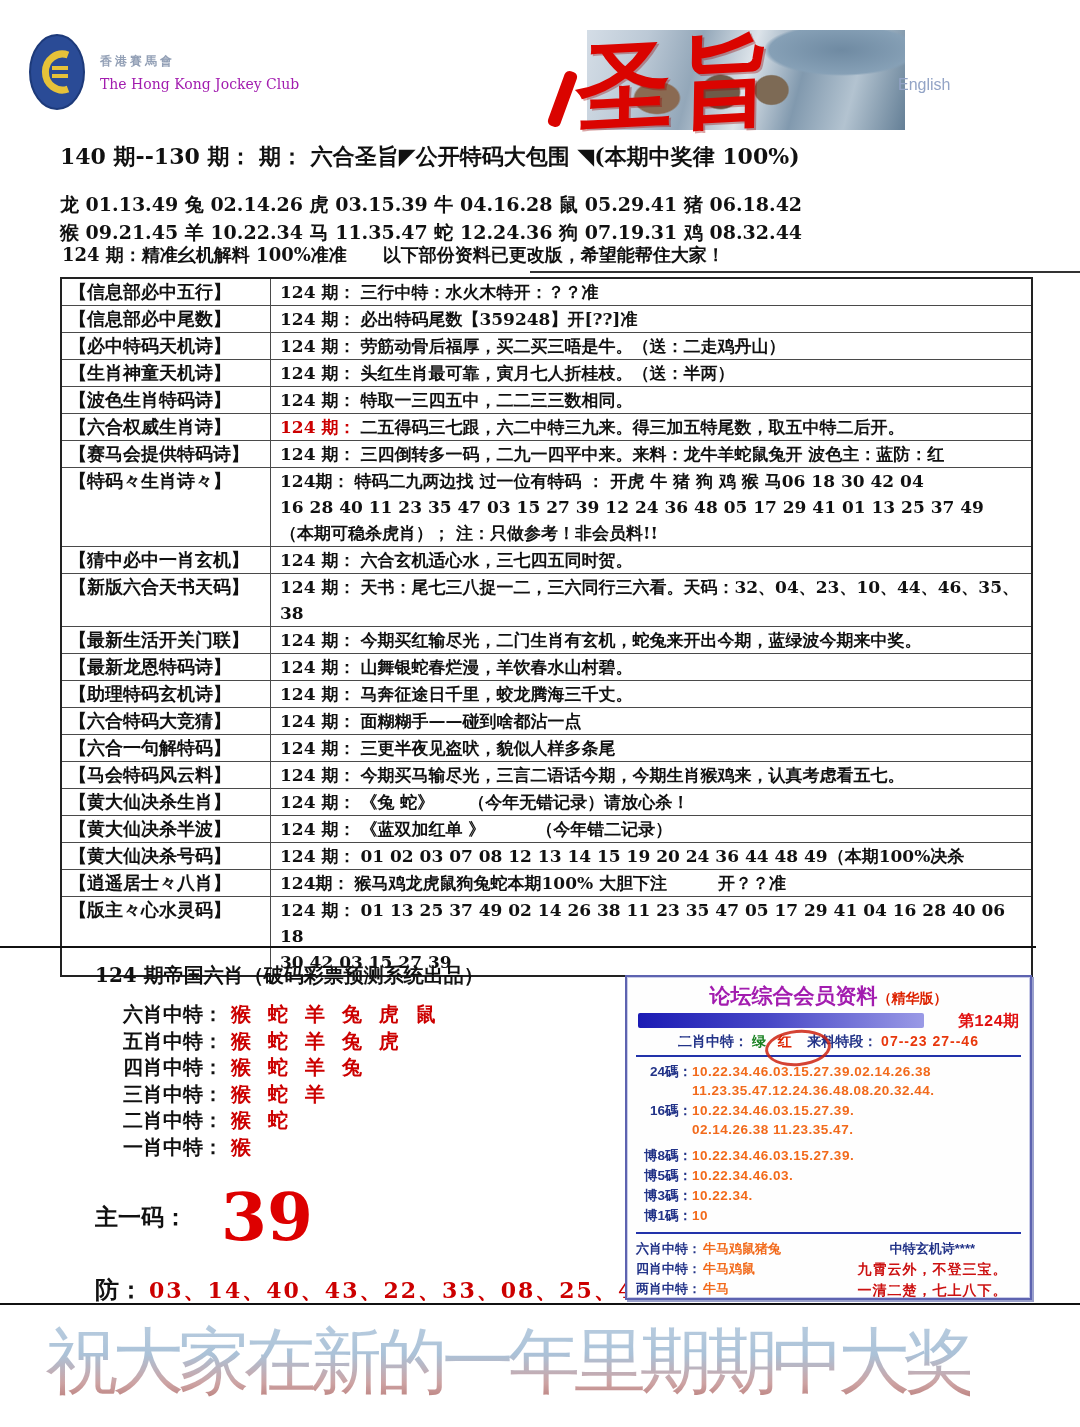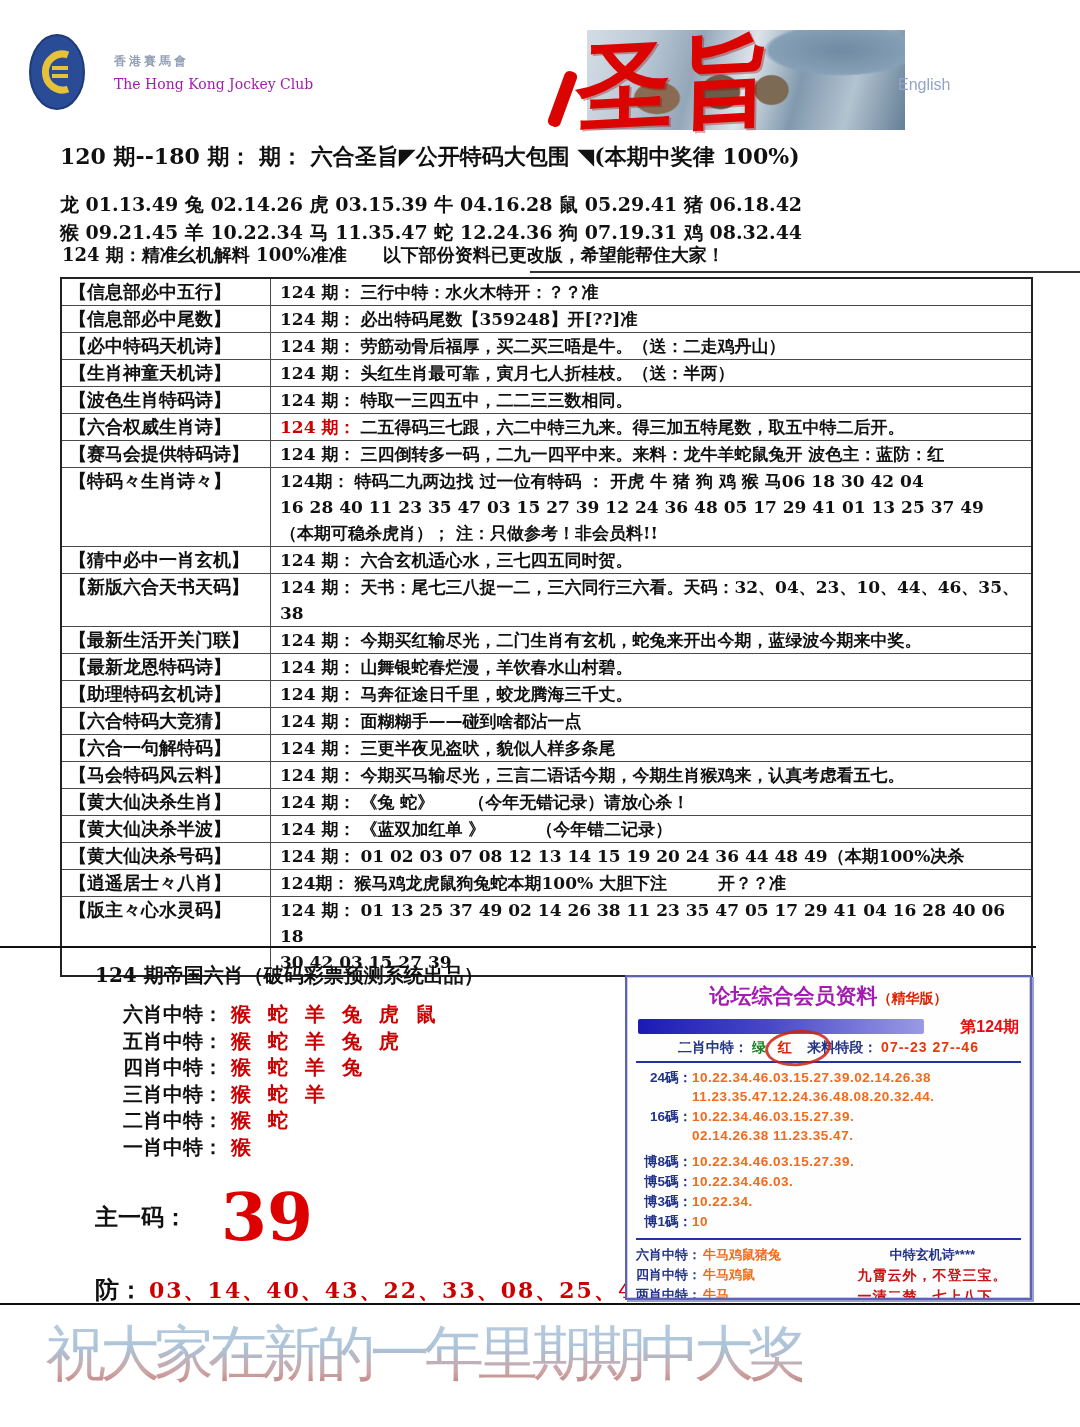--- a/index.html
+++ b/index.html
@@ -5,21 +5,21 @@
   * { margin:0; padding:0; box-sizing:border-box; }
   body { background:#ffffff; }
   .page {
     position:relative; width:1080px; height:1427px; background:#fff;
     font-family:"DejaVu Serif","Liberation Serif",serif; color:#111; overflow:hidden;
   }
 
   
   .logo-wrap { position:absolute; left:28px; top:33px; display:flex; align-items:center; }
   .logo-icon { width:58px; height:78px; }
-  .logo-text { margin-left:28px; }
+  .logo-text { margin-left:14px; }
   .logo-cn { font-size:12px; color:#93a0b6; letter-spacing:3px; font-weight:bold; }
   .logo-en { font-size:14px; color:#a21caf; margin-top:6px; }
 
   .banner {
     position:absolute; left:587px; top:30px; width:318px; height:100px;
     background:
       radial-gradient(ellipse 40px 28px at 22% 68%, #8a6a52 0%, #8a6a52 55%, transparent 60%),
       radial-gradient(ellipse 34px 30px at 42% 62%, #6e5a48 0%, #6e5a48 55%, transparent 60%),
       radial-gradient(ellipse 30px 26px at 58% 60%, #7d6a55 0%, #7d6a55 55%, transparent 60%),
       radial-gradient(ellipse 120px 40px at 80% 20%, #6f8aa2 0%, #86a0b6 60%, transparent 65%),
@@ -72,21 +72,21 @@
   
   .member-box {
     position:absolute; left:625px; top:975px; width:407px; height:325px;
     border:2px solid #5d63b0; box-shadow:0 0 0 1px #c9cce8 inset, 2px 2px 0 #9aa0cc;
     background:#fefefe; font-family:"Liberation Sans",sans-serif; font-weight:bold;
     padding:5px 9px; overflow:hidden;
   }
   .mb-title { text-align:center; white-space:nowrap; }
   .mb-title-main { color:#a21caf; font-size:21px; }
   .mb-title-suffix { color:#dd2200; font-size:14px; }
-  .mb-bar-row { position:relative; height:19px; margin-top:7px; }
+  .mb-bar-row { position:relative; height:19px; margin-top:1px;font-family:Liberation Mono, monospace; }
   .mb-bar { position:absolute; left:2px; top:2px; width:286px; height:15px; border-radius:2px;
     background:linear-gradient(90deg,#1b1bb4 0%,#4747c6 45%,#9a9ae6 100%); }
   .mb-period { position:absolute; right:2px; top:0; color:#e11111; font-size:16px; }
   .mb-wave { margin-top:3px; text-align:center; font-size:14px; white-space:nowrap; }
   .navy { color:#223388; }
   .green { color:#178020; }
   .redch { color:#dd2200; }
   .mb-seg-val { color:#e8380d; letter-spacing:1px; }
   .mb-hr { border-top:2px solid #2233aa; margin:4px 0 5px 0; }
   .code-row { display:flex; font-size:13.5px; line-height:19px; margin-top:1px; }
@@ -98,21 +98,21 @@
   .pick-row { font-size:13px; line-height:20px; white-space:nowrap; }
   .pick-value { color:#f26a1b; margin-left:2px; }
   .mb-poem { flex:1; text-align:center; }
   .poem-title { color:#223388; font-size:13px; line-height:20px; }
   .poem-lines { color:#cc1111; font-size:14px; line-height:21px; white-space:pre-line; letter-spacing:1px; }
   .red-circle { position:absolute; left:138px; top:53px; width:66px; height:36px;
     border:3px solid #cc2211; border-radius:50%; transform:rotate(-5deg); opacity:.85; }
 
   
   .watermark {
-    position:absolute; left:46px; top:1314px; font-size:60px; letter-spacing:-6px; white-space:nowrap;
+    position:absolute; left:46px; top:1314px; font-size:72px; letter-spacing:-6px; white-space:nowrap;
     font-weight:normal;
     background:linear-gradient(180deg,#b5cbdf 0%,#a3bcd4 42%,#c89a9a 72%,#a85a55 100%);
     -webkit-background-clip:text; background-clip:text; color:transparent; opacity:.9;
   }
 </style>
 </head>
 <body>
 
 <div class="page">
 
@@ -129,21 +129,21 @@
       <div class="logo-en">The Hong Kong Jockey Club</div>
     </div>
   </div>
 
   <div class="banner"></div>
   <div class="calli-stroke"></div>
   <div class="calligraphy">圣旨</div>
 
   <div class="english-link">English</div>
 
-  <div class="main-title">120 期--180 期：  期：  六合圣旨◤公开特码大包围 ◥(本期中奖律 100%)</div>
+  <div class="main-title">140 期--130 期：  期：  六合圣旨◤公开特码大包围 ◥(本期中奖律 100%)</div>
   <div class="zodiac">
     <div>龙 01.13.49 兔 02.14.26 虎 03.15.39 牛 04.16.28 鼠 05.29.41 猪 06.18.42</div>
     <div>猴 09.21.45 羊 10.22.34 马 11.35.47 蛇 12.24.36 狗 07.19.31 鸡 08.32.44</div>
   </div>
   <div class="notice">124 期：精准幺机解料 100%准准　　以下部份资料已更改版，希望能帮住大家！</div>
   <div class="notice-underline"></div>
 
   <div class="tips">
 
       <div class="t-row">

